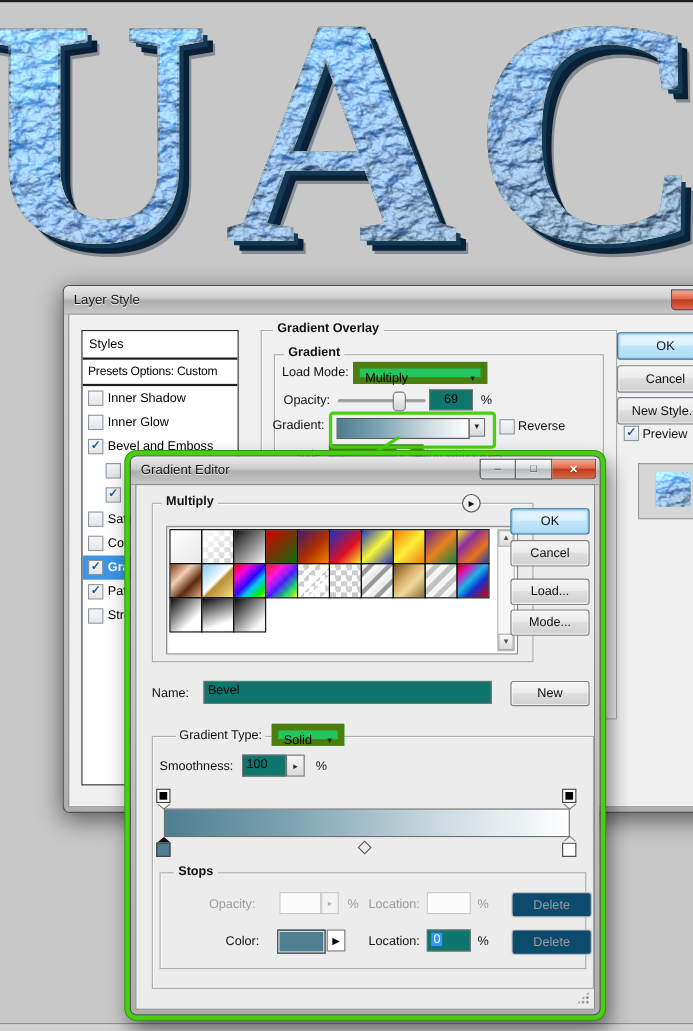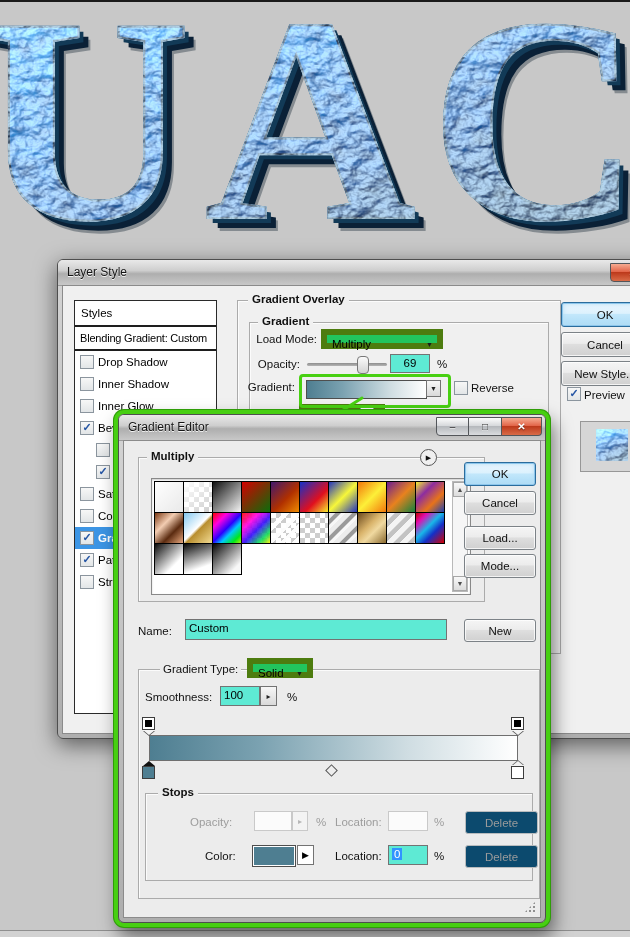--- a/index.html
+++ b/index.html
@@ -32,21 +32,21 @@
        box-shadow:inset 0 0 0 1px rgba(255,255,255,.75);display:flex;align-items:center;justify-content:center}
   .btn.default{border-color:#2b6c9c;box-shadow:inset 0 0 0 1px #8cc6ec,inset 0 0 5px 1px #b9def4;
        background:linear-gradient(#ecf7fe,#dcf1fd 45%,#c2e7fb 50%,#aadbf6)}
   .btn.dis{background:#0c4a6e;border-color:#b9bcbe;color:#9b9b9b;box-shadow:none}
   .cb{position:absolute;width:12px;height:12px;box-sizing:content-box;border:1px solid #8b959e;
       background:linear-gradient(#f7f7f7,#e2e5e7);font-size:11px;line-height:11px;color:#2757a5;
       font-weight:bold;text-align:center;overflow:hidden}
   .combo{position:absolute;background:#22c55e;border:6px solid #4d7c0f;font-size:11.5px;box-sizing:border-box}
   .combo .val{position:absolute;left:5px;top:3px;white-space:nowrap}
   .combo .arr{position:absolute;right:4px;top:6px;font-size:7px;color:#1a1a1a}
-  .input{position:absolute;background:#5eead4;border:1px solid #737373;font-size:11.5px;box-sizing:border-box;
+  .input{position:absolute;background:#0f766e;border:1px solid #737373;font-size:11.5px;box-sizing:border-box;
       padding:2px 3px;white-space:nowrap}
   .input.dis{background:#fbfbfb;border-color:#c9c9c9;color:#9d9d9d}
   .spin{position:absolute;border:1px solid #737373;background:linear-gradient(#f7f7f7,#d9d9d9);
       font-size:8px;color:#222;display:flex;align-items:center;justify-content:center;box-sizing:border-box}
   .spin.dis{border-color:#c9c9c9;background:#f3f3f3;color:#b5b5b5}
   .groupbox{position:absolute;border:1px solid #ababab;box-shadow:inset 1px 1px 0 rgba(255,255,255,.8)}
   .grouplabel{position:absolute;top:-8px;font-size:11.5px;padding:0 4px;white-space:nowrap;color:#111}
 
   
   #styles-list{position:absolute;background:#fff;border:1px solid #2a2a2a;overflow:hidden}
@@ -130,23 +130,22 @@
 
 <div class="win" id="ls-win" style="left:57px;top:259px;width:598px;height:478px;z-index:10">
   <div class="titlebar">
     <span class="ttl">Layer Style</span>
     <div class="capbtn close abs" style="left:552px;top:3px;width:46px;border-radius:0 0 4px 4px">✕</div>
   </div>
   <div class="win-content">
 
     <div id="styles-list" style="left:11px;top:14px;width:141px;height:412px">
       <div class="ls-head">Styles</div>
-      <div class="ls-blend">Blending Gradient: Custom</div>
+      <div class="ls-blend">Presets Options: Custom</div>
       <div id="styles-items">
-          <div class="ls-item"><span class="cb"></span><span class="ls-lab">Drop Shadow</span></div>
           <div class="ls-item"><span class="cb"></span><span class="ls-lab">Inner Shadow</span></div>
           <div class="ls-item"><span class="cb"></span><span class="ls-lab">Inner Glow</span></div>
           <div class="ls-item"><span class="cb checked">✓</span><span class="ls-lab">Bevel and Emboss</span></div>
           <div class="ls-item ind"><span class="cb"></span><span class="ls-lab">Contour</span></div>
           <div class="ls-item ind"><span class="cb checked">✓</span><span class="ls-lab">Texture</span></div>
           <div class="ls-item"><span class="cb"></span><span class="ls-lab">Satin</span></div>
           <div class="ls-item"><span class="cb"></span><span class="ls-lab">Color Overlay</span></div>
           <div class="ls-item sel"><span class="cb checked">✓</span><span class="ls-lab">Gradient Overlay</span></div>
           <div class="ls-item"><span class="cb checked">✓</span><span class="ls-lab">Pattern Overlay</span></div>
           <div class="ls-item"><span class="cb"></span><span class="ls-lab">Stroke</span></div>
@@ -227,21 +226,21 @@
         <div class="varr" style="bottom:0">▼</div>
       </div>
     </div>
 
     <div class="btn default" style="left:340px;top:21px;width:70px;height:22px">OK</div>
     <div class="btn" style="left:340px;top:50px;width:70px;height:22px">Cancel</div>
     <div class="btn" style="left:340px;top:85px;width:70px;height:22px">Load...</div>
     <div class="btn" style="left:340px;top:113px;width:70px;height:22px">Mode...</div>
 
     <span class="label" style="left:14px;top:183px">Name:</span>
-    <div class="input" style="left:61px;top:178px;width:262px;height:21px">Custom</div>
+    <div class="input" style="left:61px;top:178px;width:262px;height:21px">Bevel</div>
     <div class="btn" style="left:340px;top:178px;width:70px;height:21px">New</div>
 
     <div class="groupbox" style="left:14px;top:228px;width:400px;height:228px"></div>
     <span class="label" style="left:36px;top:221px;background:#ececec;padding:0 3px">Gradient Type:</span>
     <div class="combo" style="left:123px;top:217px;width:66px;height:20px">
       <span class="val">Solid</span>
       <span class="arr">▼</span>
     </div>
 
     <span class="label" style="left:21px;top:249px">Smoothness:</span>

